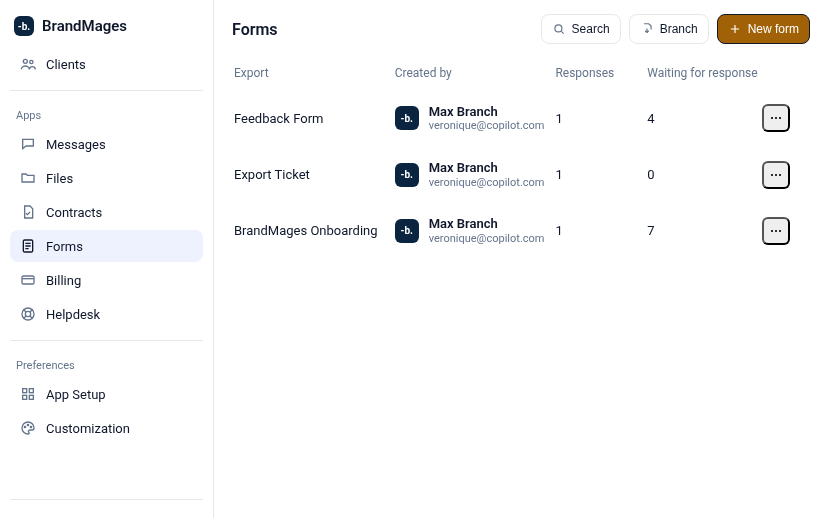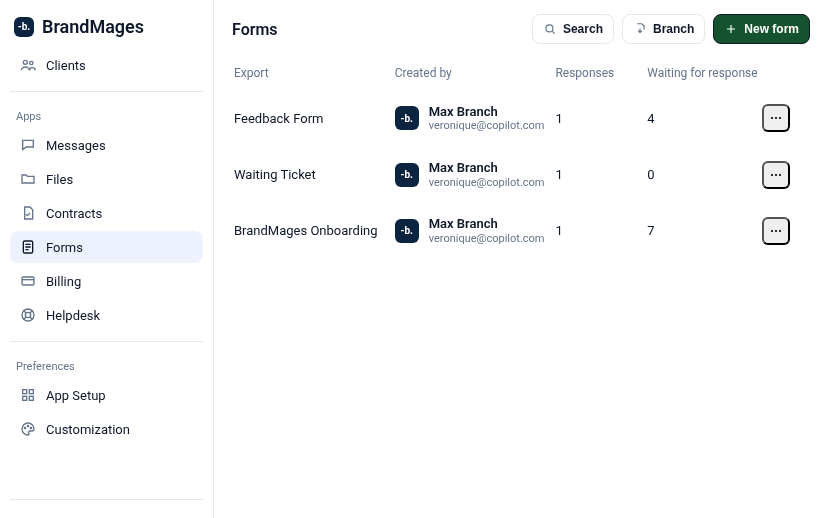--- a/index.html
+++ b/index.html
@@ -19,46 +19,46 @@
   .sidebar{
     width:var(--sidebar-w); border-right:1px solid var(--border);
     display:flex; flex-direction:column; padding:10px 8px;
   }
   .brand{display:flex; align-items:center; gap:8px; padding:6px 6px 10px}
   .brand .logo{
     width:20px; height:20px; border-radius:6px; background:#0b2540;
     display:flex; align-items:center; justify-content:center; color:#fff;
     font-weight:700; font-size:10px;
   }
-  .brand .name{font-weight:600; font-size:18px}
+  .brand .name{font-weight:600; font-size:15px}
   .nav{display:flex; flex-direction:column; gap:2px; padding:2px}
   .section-label{font-size:11px; color:var(--muted); padding:10px 8px 4px}
   .item{
     display:flex; align-items:center; gap:10px; padding:8px 10px; border-radius:8px;
     color:var(--text);
   }
   .item.active{background:var(--active)}
   .item .ico{width:16px; height:16px; display:inline-flex; align-items:center; justify-content:center; color:var(--muted)}
   .item.active .ico{color:var(--text)}
   .spacer{flex:1}
   .divider{height:1px; background:var(--border); margin:8px 2px}
   
   .main{flex:1; display:flex; flex-direction:column}
   .toolbar{
     display:flex; align-items:center; gap:8px; padding:14px 18px 8px;
   }
   .title{font-size:16px; font-weight:600; margin-right:auto}
   .btn{
     display:inline-flex; align-items:center; gap:6px; height:30px;
     padding:0 10px; border:1px solid var(--border); border-radius:8px;
-    background:#fff; color:var(--text); font-size:12px;font-weight:bold;
+    background:#fff; color:var(--text); font-size:12px;
   }
   .btn .ico{width:14px; height:14px; display:inline-flex; color:var(--muted)}
   .btn.primary{
-    background:#14532d; color:#fff; border-color:#111827;
+    background:#a16207; color:#fff; border-color:#111827;
   }
   .btn.primary .ico{color:#fff}
   .table{display:flex; flex-direction:column; padding:4px 6px 0 4px}
   .thead,.trow{display:grid; grid-template-columns: 1.4fr 1.4fr 0.8fr 1fr 44px; align-items:center}
   .thead{padding:10px 16px; color:var(--muted); font-size:12px}
   .th{display:flex; align-items:center; gap:2px}
   .trow{padding:10px 16px; height:var(--row-h)}
   .trow + .trow{border-top:1px solid transparent}
   .cell{display:flex; align-items:center; gap:10px; min-width:0}
   .cell.title-cell{font-size:13px}
@@ -276,21 +276,21 @@
                   <circle cx="12" cy="12" r="1.6"></circle>
                   <circle cx="18" cy="12" r="1.6"></circle>
                 </svg>
             </span>
           </button>
         </div>
       </div>
 
       <div class="trow">
         <div class="cell title-cell">
-          <span>Waiting Ticket</span>
+          <span>Export Ticket</span>
         </div>
         <div class="cell">
           <span class="avatar">-b.</span>
           <div class="who">
             <span class="name">Max Branch</span>
             <span class="email">veronique@copilot.com</span>
           </div>
         </div>
         <div class="cell">
             <span>1</span>

